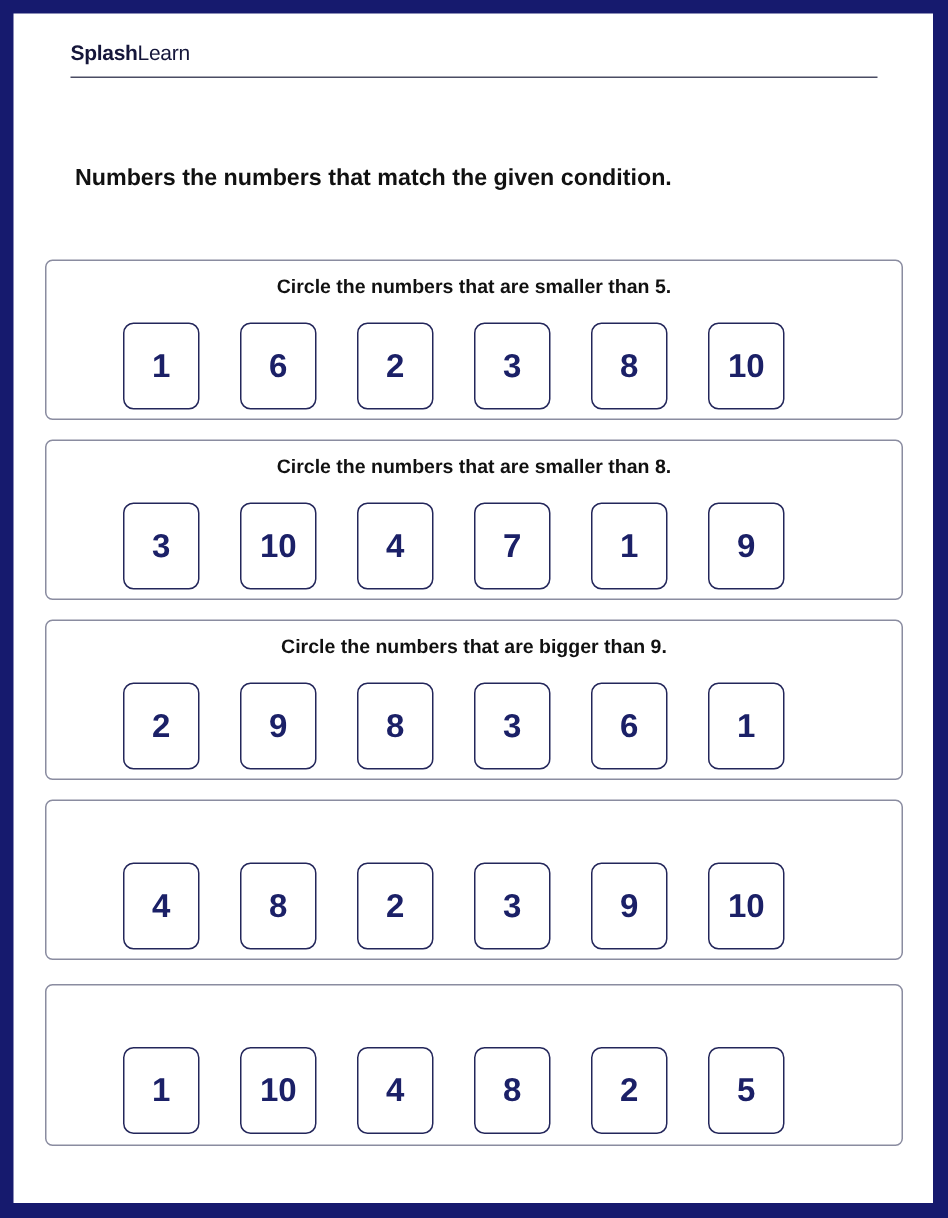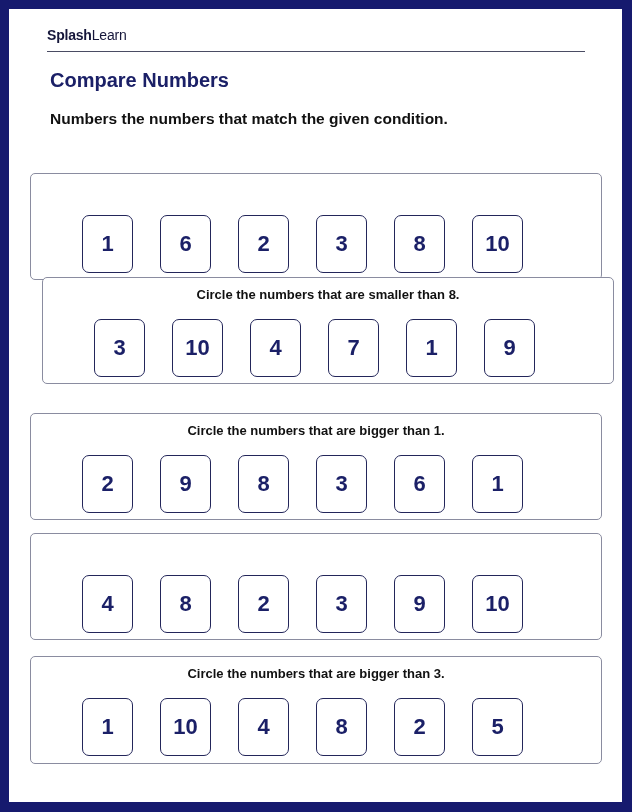--- a/index.html
+++ b/index.html
@@ -75,63 +75,62 @@
     color: #1b2067;
     cursor: pointer;
   }
 </style>
 </head>
 <body>
 
 <div class="page">
   <div class="brand"><span class="b1">Splash</span><span class="b2">Learn</span></div>
   <div class="rule"></div>
-  <div class="title">Compare Numbers</div>
   <div class="instructions">Numbers the numbers that match the given condition.</div>
 
   <div class="section" style="top:164px;">
+    <div class="section-prompt">Circle the numbers that are smaller than 5.</div>
     <div class="num-box" style="left:51px;">1</div>
     <div class="num-box" style="left:129px;">6</div>
     <div class="num-box" style="left:207px;">2</div>
     <div class="num-box" style="left:285px;">3</div>
     <div class="num-box" style="left:363px;">8</div>
     <div class="num-box" style="left:441px;">10</div>
   </div>
 
-  <div class="section" style="top:268px;margin-left:12px;">
+  <div class="section" style="top:284px;">
     <div class="section-prompt">Circle the numbers that are smaller than 8.</div>
     <div class="num-box" style="left:51px;">3</div>
     <div class="num-box" style="left:129px;">10</div>
     <div class="num-box" style="left:207px;">4</div>
     <div class="num-box" style="left:285px;">7</div>
     <div class="num-box" style="left:363px;">1</div>
     <div class="num-box" style="left:441px;">9</div>
   </div>
 
   <div class="section" style="top:404px;">
-    <div class="section-prompt">Circle the numbers that are bigger than 1.</div>
+    <div class="section-prompt">Circle the numbers that are bigger than 9.</div>
     <div class="num-box" style="left:51px;">2</div>
     <div class="num-box" style="left:129px;">9</div>
     <div class="num-box" style="left:207px;">8</div>
     <div class="num-box" style="left:285px;">3</div>
     <div class="num-box" style="left:363px;">6</div>
     <div class="num-box" style="left:441px;">1</div>
   </div>
 
   <div class="section" style="top:524px;">
     <div class="num-box" style="left:51px;">4</div>
     <div class="num-box" style="left:129px;">8</div>
     <div class="num-box" style="left:207px;">2</div>
     <div class="num-box" style="left:285px;">3</div>
     <div class="num-box" style="left:363px;">9</div>
     <div class="num-box" style="left:441px;">10</div>
   </div>
 
   <div class="section" style="top:647px; height:108px;">
-    <div class="section-prompt">Circle the numbers that are bigger than 3.</div>
     <div class="num-box" style="left:51px;">1</div>
     <div class="num-box" style="left:129px;">10</div>
     <div class="num-box" style="left:207px;">4</div>
     <div class="num-box" style="left:285px;">8</div>
     <div class="num-box" style="left:363px;">2</div>
     <div class="num-box" style="left:441px;">5</div>
   </div>
 </div>
 
 </body></html>

